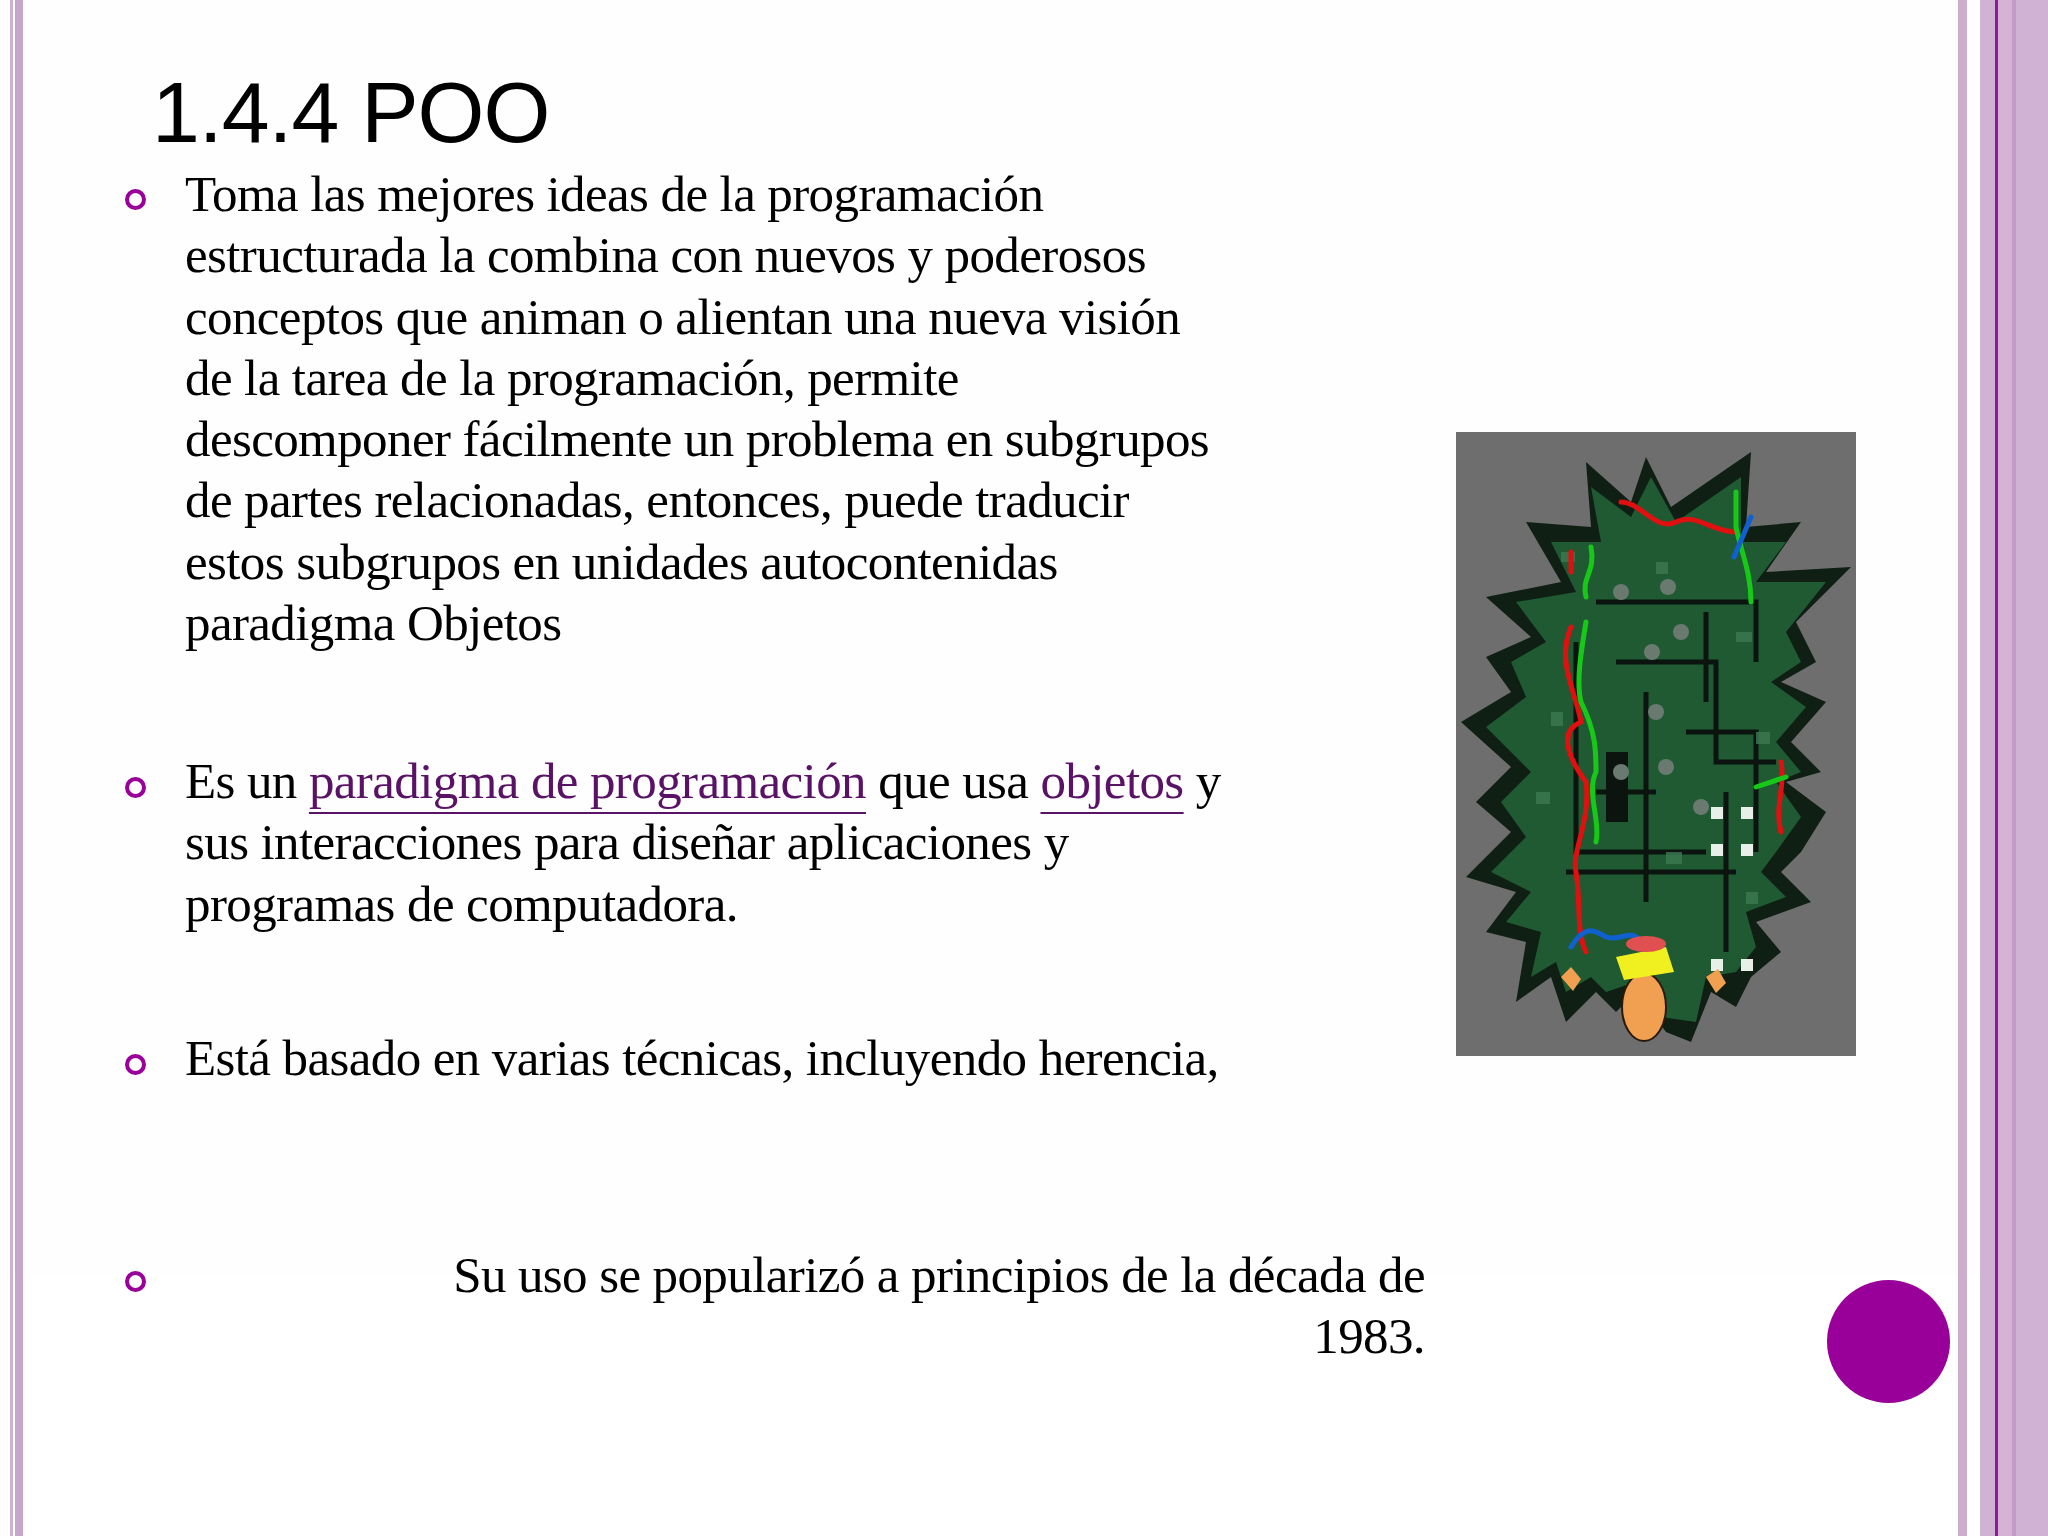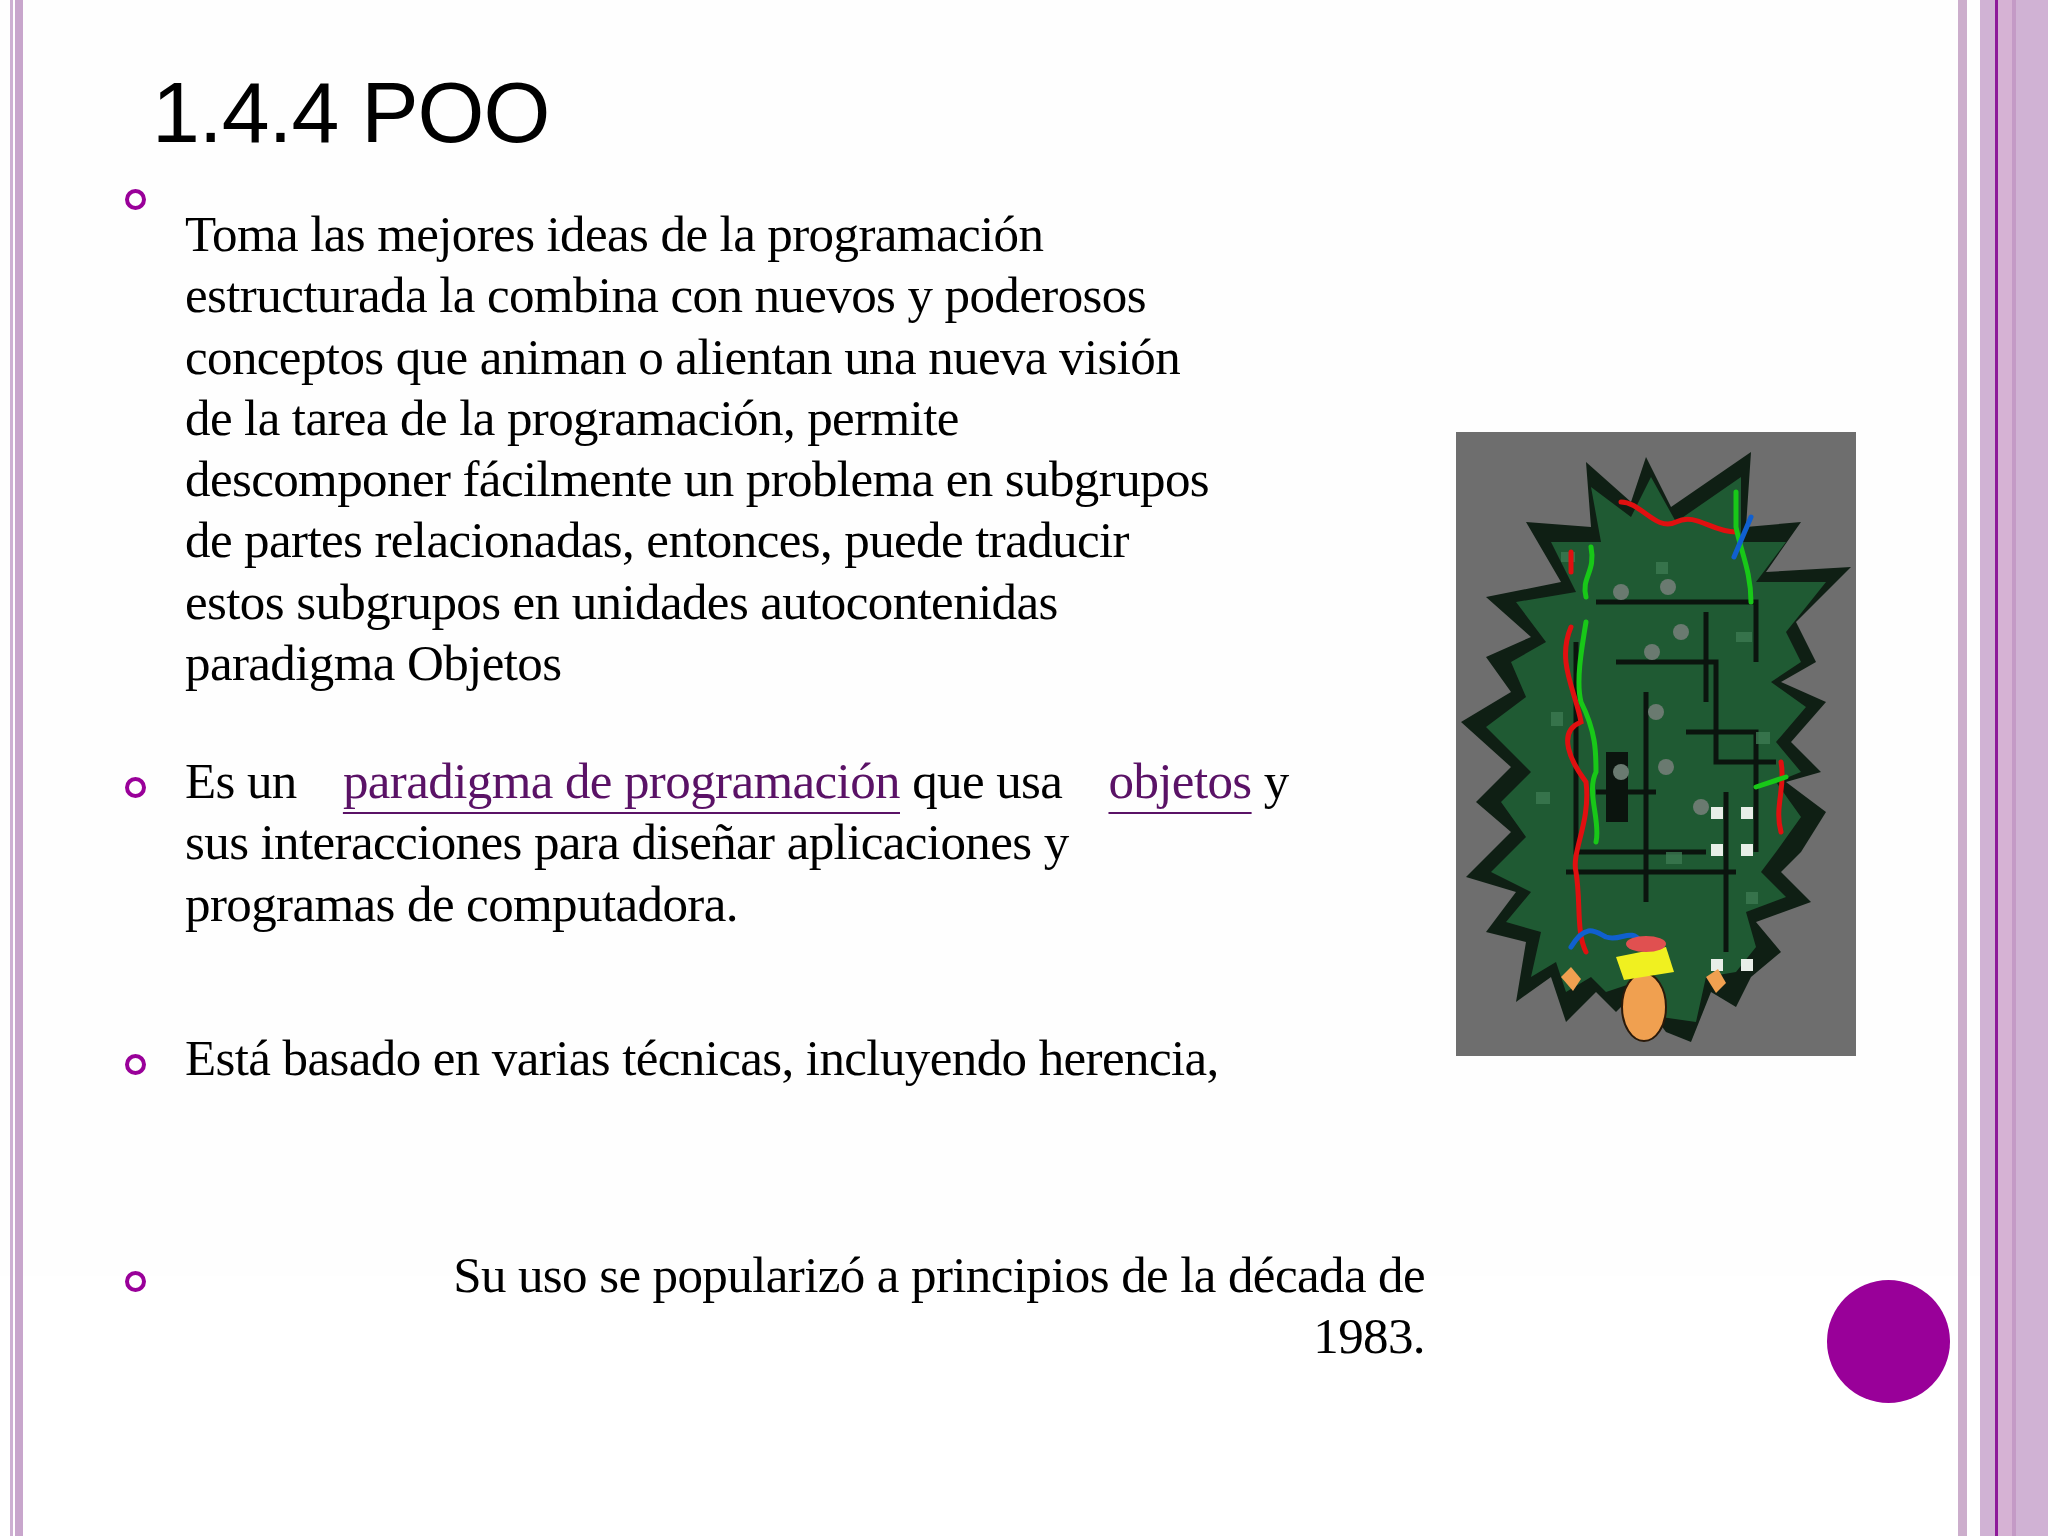--- a/index.html
+++ b/index.html
@@ -4,21 +4,21 @@
 <style>
   html, body { margin:0; padding:0; }
   body { width:2048px; height:1536px; position:relative; overflow:hidden; background:#ffffff; font-family:"Liberation Serif", serif; }
   .slide { position:absolute; left:0; top:0; width:2048px; height:1276px; background:#fefefe; }
   .stripe { position:absolute; top:0; height:1536px; }
   .title { position:absolute; left:152px; top:62px; font-family:"Liberation Sans", sans-serif; font-size:86px; line-height:100px; color:#000; margin:0; font-weight:normal; letter-spacing:-1px; }
   .bullets { position:absolute; left:0; top:0; }
   .bullet { position:absolute; left:0; width:1420px; }
   .bullet-icon { position:absolute; left:125px; width:13px; height:13px; border:4px solid #990099; border-radius:50%; }
   .bullet-text { position:absolute; left:185px; width:1240px; font-size:51px; line-height:61.3px; color:#000; letter-spacing:-0.6px; }
-  .link { color:#5a1266; text-decoration:underline; text-decoration-thickness:2px; text-underline-offset:14px; cursor:pointer;margin-left:34px; }
+  .link { color:#5a1266; text-decoration:underline; text-decoration-thickness:2px; text-underline-offset:14px; cursor:pointer; }
   .figure { position:absolute; left:1456px; top:432px; width:400px; height:624px; background:#6e6e6e; overflow:hidden; }
   .dot { position:absolute; left:1827px; top:1280px; width:123px; height:123px; border-radius:50%; background:#990099; }
 </style>
 </head>
 <body>
 
 <div class="slide">
 
   <div class="stripe" style="left:10px;width:3px;background:#cdb0d2;"></div>
   <div class="stripe" style="left:15px;width:8px;background:#c8a6cc;"></div>
@@ -28,21 +28,21 @@
   <div class="stripe" style="left:1995px;width:3px;background:#8e1a9a;"></div>
   <div class="stripe" style="left:1998px;width:14px;background:#d6b2d4;"></div>
   <div class="stripe" style="left:2012px;width:4px;background:#c49ac6;"></div>
 
   <h1 class="title">1.4.4 POO</h1>
 
   <div class="bullets">
 
     <div class="bullet">
       <span class="bullet-icon" style="top:189px;"></span>
-      <div class="bullet-text" style="top:164px;margin-top:40px;">
+      <div class="bullet-text" style="top:164px;">
         <div>Toma las mejores ideas de la programación</div>
         <div>estructurada la combina con nuevos y poderosos</div>
         <div>conceptos que animan o alientan una nueva visión</div>
         <div>de la tarea de la programación, permite</div>
         <div>descomponer fácilmente un problema en subgrupos</div>
         <div>de partes relacionadas, entonces, puede traducir</div>
         <div>estos subgrupos en unidades autocontenidas</div>
         <div>paradigma Objetos</div>
       </div>
     </div>

